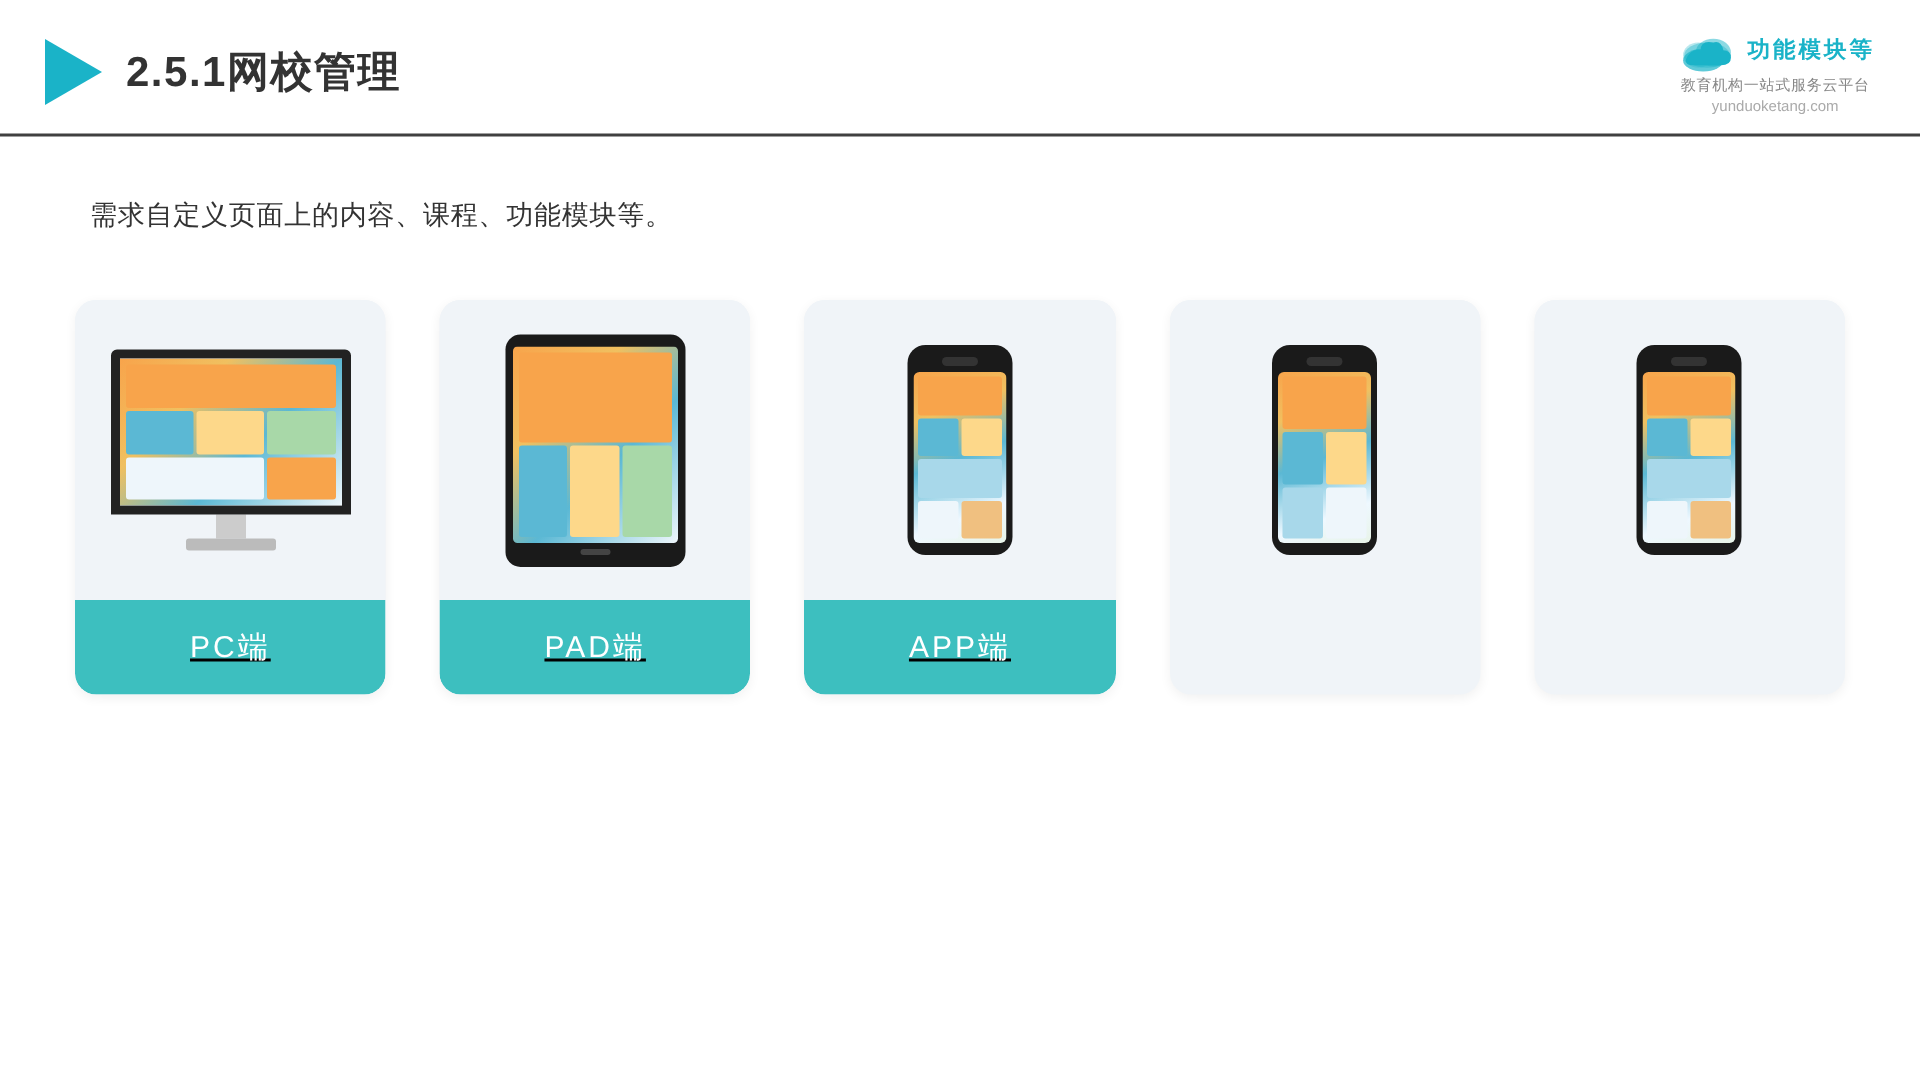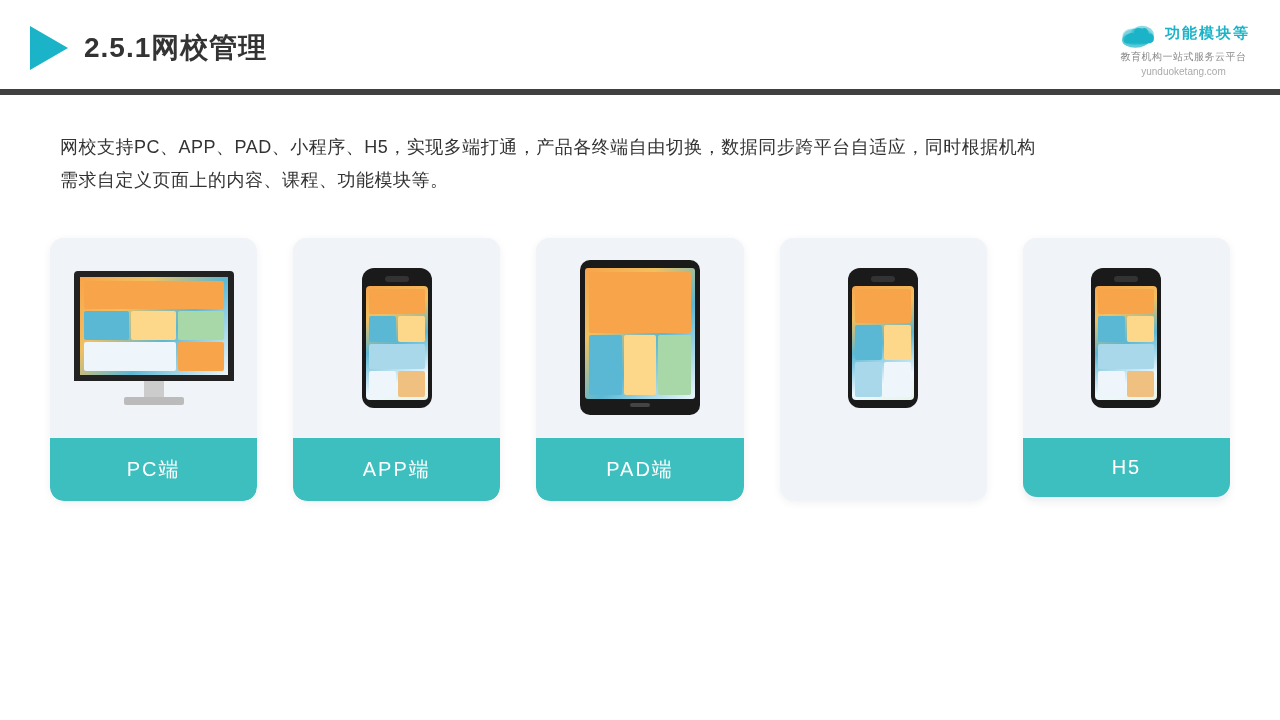--- a/index.html
+++ b/index.html
@@ -11,21 +11,21 @@
       overflow: hidden;
       position: relative;
     }
 
     
     .header {
       display: flex;
       align-items: center;
       justify-content: space-between;
       padding: 18px 30px 12px 30px;
-      border-bottom: 6px solid #404040;
+      border-bottom: 2px solid #404040;
       position: relative;
     }
     .header-left {
       display: flex;
       align-items: center;
       gap: 16px;
     }
     .play-icon {
       width: 0;
       height: 0;
@@ -75,23 +75,24 @@
       padding: 36px 60px 20px 60px;
       font-size: 18px;
       color: #333;
       line-height: 1.85;
       letter-spacing: 0.5px;
     }
 
     
     .cards-container {
       display: flex;
-      justify-content: flex-start;
+      justify-content: flex-end;
       gap: 36px;
       padding: 20px 50px 30px 50px;
+      text-decoration: underline;
     }
 
     .card {
       background: #f0f4f8;
       border-radius: 14px;
       display: flex;
       flex-direction: column;
       align-items: center;
       width: 210px;
       overflow: hidden;
@@ -255,21 +256,20 @@
         <path d="M8 26 Q12 16 20 18 Q20 10 30 12 Q36 10 38 18 Q44 18 44 24 Q44 30 36 30 L14 30 Q8 30 8 26Z" fill="#1ab3c8"></path>
       </svg>
       <span class="logo-text">功能模块等</span>
     </div>
     <span class="logo-sub">教育机构一站式服务云平台</span>
     <span class="logo-url">yunduoketang.com</span>
   </div>
 </div>
 
 <div class="description">
-  <div>网校支持PC、APP、PAD、小程序、H5，实现多端打通，产品各终端自由切换，数据同步跨平台自适应，同时根据机构</div>
   <div>需求自定义页面上的内容、课程、功能模块等。</div>
 </div>
 
 <div class="cards-container">
 
   <div class="card">
     <div class="card-image-area">
       <div class="pc-monitor">
         <div class="monitor-screen">
           <div class="monitor-screen-content">
@@ -279,20 +279,37 @@
             <div class="screen-block" style="background:#a8d8a8;"></div>
             <div class="screen-block" style="background:#eef6fb; grid-column:1/3;"></div>
             <div class="screen-block" style="background:#f8a44b;"></div>
           </div>
         </div>
         <div class="monitor-stand"></div>
         <div class="monitor-base"></div>
       </div>
     </div>
     <div class="card-label">PC端</div>
+  </div>
+
+  <div class="card">
+    <div class="card-image-area">
+      <div class="tablet">
+        <div class="tablet-screen">
+          <div class="tablet-screen-inner">
+            <div class="screen-block" style="background:#f8a44b; grid-column:1/4;"></div>
+            <div class="screen-block" style="background:#5bb8d4;"></div>
+            <div class="screen-block" style="background:#fdd88a;"></div>
+            <div class="screen-block" style="background:#a8d8a8;"></div>
+          </div>
+        </div>
+        <div class="tablet-btn"></div>
+      </div>
+    </div>
+    <div class="card-label">PAD端</div>
   </div>
 
   <div class="card">
     <div class="card-image-area">
       <div class="phone">
         <div class="phone-notch"></div>
         <div class="phone-screen">
           <div class="phone-screen-inner">
             <div class="phone-block" style="background:#f8a44b; grid-column:1/3;"></div>
             <div class="phone-block" style="background:#5bb8d4;"></div>
@@ -302,37 +319,20 @@
             <div class="phone-block" style="background:#f0c080;"></div>
           </div>
         </div>
       </div>
     </div>
     <div class="card-label">APP端</div>
   </div>
 
   <div class="card">
     <div class="card-image-area">
-      <div class="tablet">
-        <div class="tablet-screen">
-          <div class="tablet-screen-inner">
-            <div class="screen-block" style="background:#f8a44b; grid-column:1/4;"></div>
-            <div class="screen-block" style="background:#5bb8d4;"></div>
-            <div class="screen-block" style="background:#fdd88a;"></div>
-            <div class="screen-block" style="background:#a8d8a8;"></div>
-          </div>
-        </div>
-        <div class="tablet-btn"></div>
-      </div>
-    </div>
-    <div class="card-label">PAD端</div>
-  </div>
-
-  <div class="card">
-    <div class="card-image-area">
       <div class="phone">
         <div class="phone-notch"></div>
         <div class="phone-screen">
           <div class="phone-screen-inner">
             <div class="phone-block" style="background:#f8a44b; grid-column:1/3;"></div>
             <div class="phone-block" style="background:#5bb8d4;"></div>
             <div class="phone-block" style="background:#fdd88a;"></div>
             <div class="phone-block" style="background:#a8d8ea;"></div>
             <div class="phone-block" style="background:#eef6fb;"></div>
           </div>
@@ -350,16 +350,15 @@
             <div class="phone-block" style="background:#f8a44b; grid-column:1/3;"></div>
             <div class="phone-block" style="background:#5bb8d4;"></div>
             <div class="phone-block" style="background:#fdd88a;"></div>
             <div class="phone-block" style="background:#a8d8ea; grid-column:1/3;"></div>
             <div class="phone-block" style="background:#eef6fb;"></div>
             <div class="phone-block" style="background:#f0c080;"></div>
           </div>
         </div>
       </div>
     </div>
-    <div class="card-label">H5</div>
   </div>
 
 </div>
 
 </body></html>

